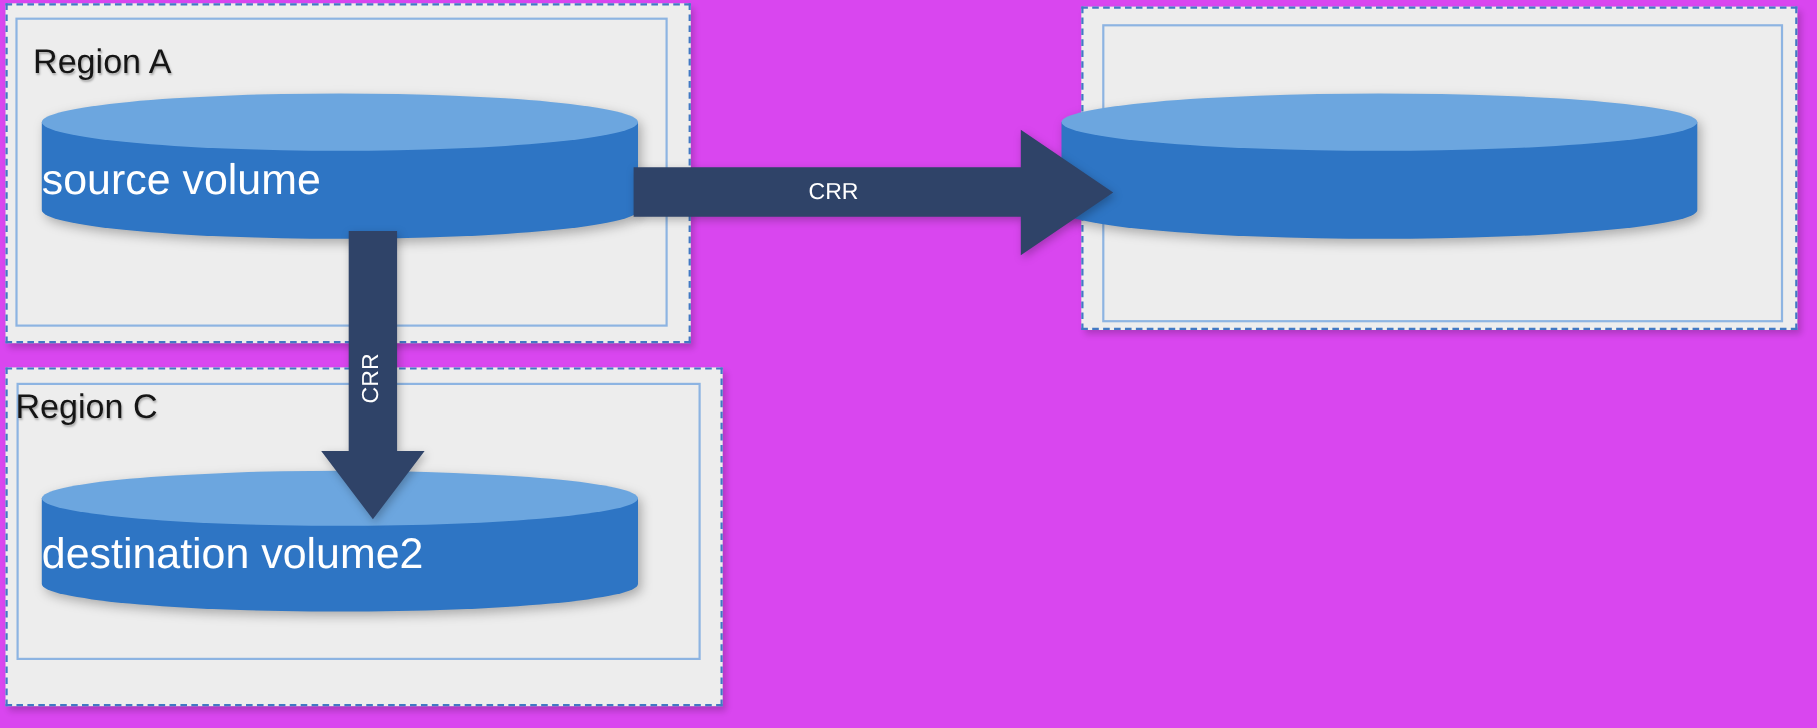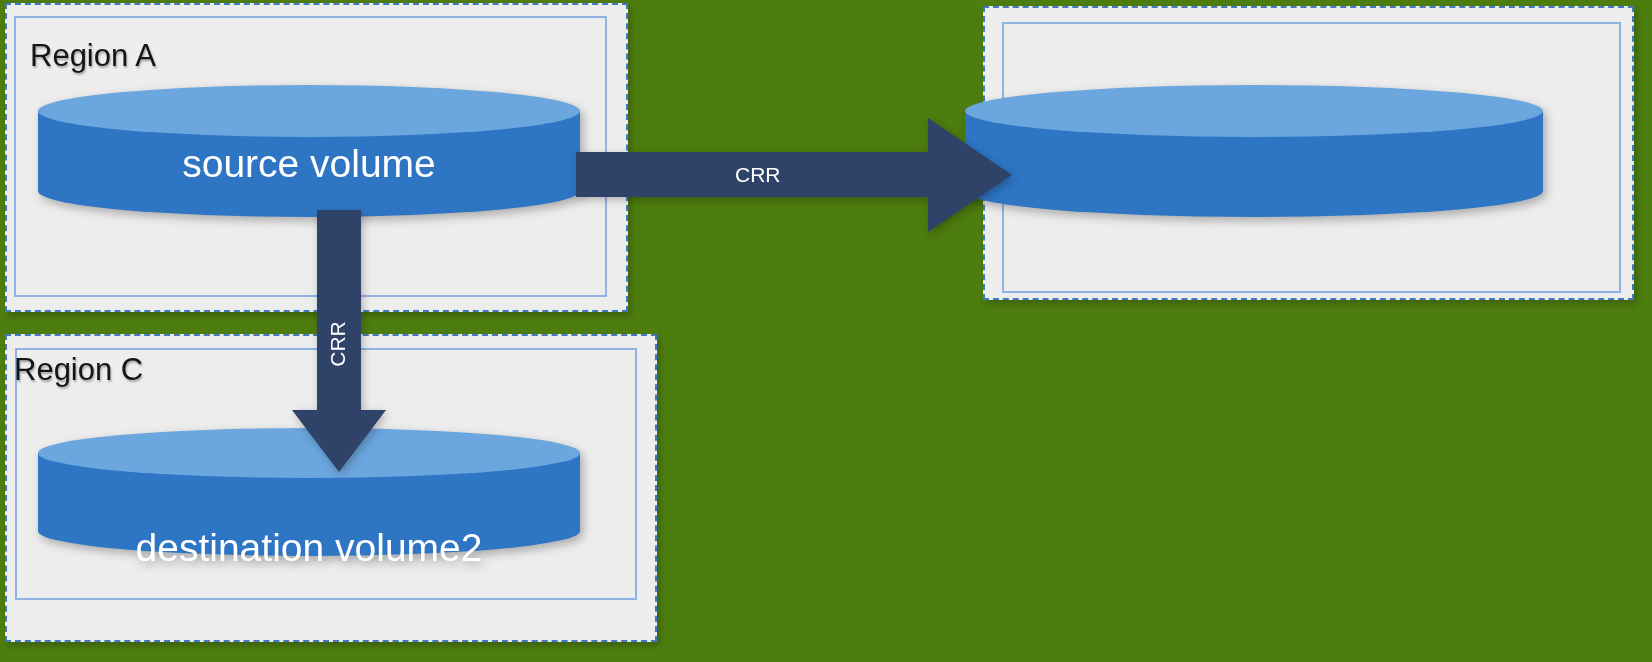--- a/index.html
+++ b/index.html
@@ -8,21 +8,21 @@
     padding: 0;
     background: #ffffff;
   }
   body {
     font-family: "Liberation Sans", sans-serif;
   }
   #canvas {
     position: relative;
     width: 1652px;
     height: 662px;
-    background: #4d7c0f;
+    background: #d946ef;
     overflow: hidden;
   }
 
   
   .region {
     position: absolute;
     box-sizing: border-box;
     border: 2px dashed #4279c4;
     background: #ededed;
     box-shadow: 3px 4px 6px rgba(0,0,0,0.20);
@@ -51,21 +51,20 @@
   .cyl-svg {
     display: block;
     width: 100%;
     height: 100%;
     overflow: visible;
   }
   .cyl-label {
     position: absolute;
     left: 0;
     right: 0;
-    text-align: center;
     color: #ffffff;
     font-size: 39px;
     font-family: "Liberation Sans", sans-serif;
     white-space: nowrap;
     pointer-events: none;
   }
 
   
   .arrow {
     position: absolute;
@@ -117,21 +116,21 @@
   <div class="region" style="left:5px; top:334px; width:652px; height:308px;">
     <div class="region-inner" style="left:8px; top:12px; width:622px; height:252px;"></div>
   </div>
   <div class="region-label" style="left:14px; top:352px;">Region C</div>
 
   <div class="cylinder" style="left:38px; top:428px; width:542px; height:128px;">
     <svg class="cyl-svg" viewBox="0 0 542 128" preserveAspectRatio="none">
       <path d="M0,25 L0,103 A271,25 0 0 0 542,103 L542,25 Z" fill="#2e75c4"></path>
       <ellipse cx="271" cy="25" rx="271" ry="25" fill="#6ca6df"></ellipse>
     </svg>
-    <div class="cyl-label" style="top:54px;margin-top:44px;">destination volume2</div>
+    <div class="cyl-label" style="top:54px;">destination volume2</div>
   </div>
 
   <div class="arrow" style="left:576px; top:118px; width:436px; height:114px;">
     <svg width="436" height="114" viewBox="0 0 436 114">
       <path d="M0,34 L352,34 L352,0 L436,57 L352,114 L352,79 L0,79 Z" fill="#2f4368"></path>
     </svg>
   </div>
   <div class="arrow-label" style="left:735px; top:163px;">CRR</div>
 
   <div class="arrow" style="left:292px; top:210px; width:94px; height:262px;">

